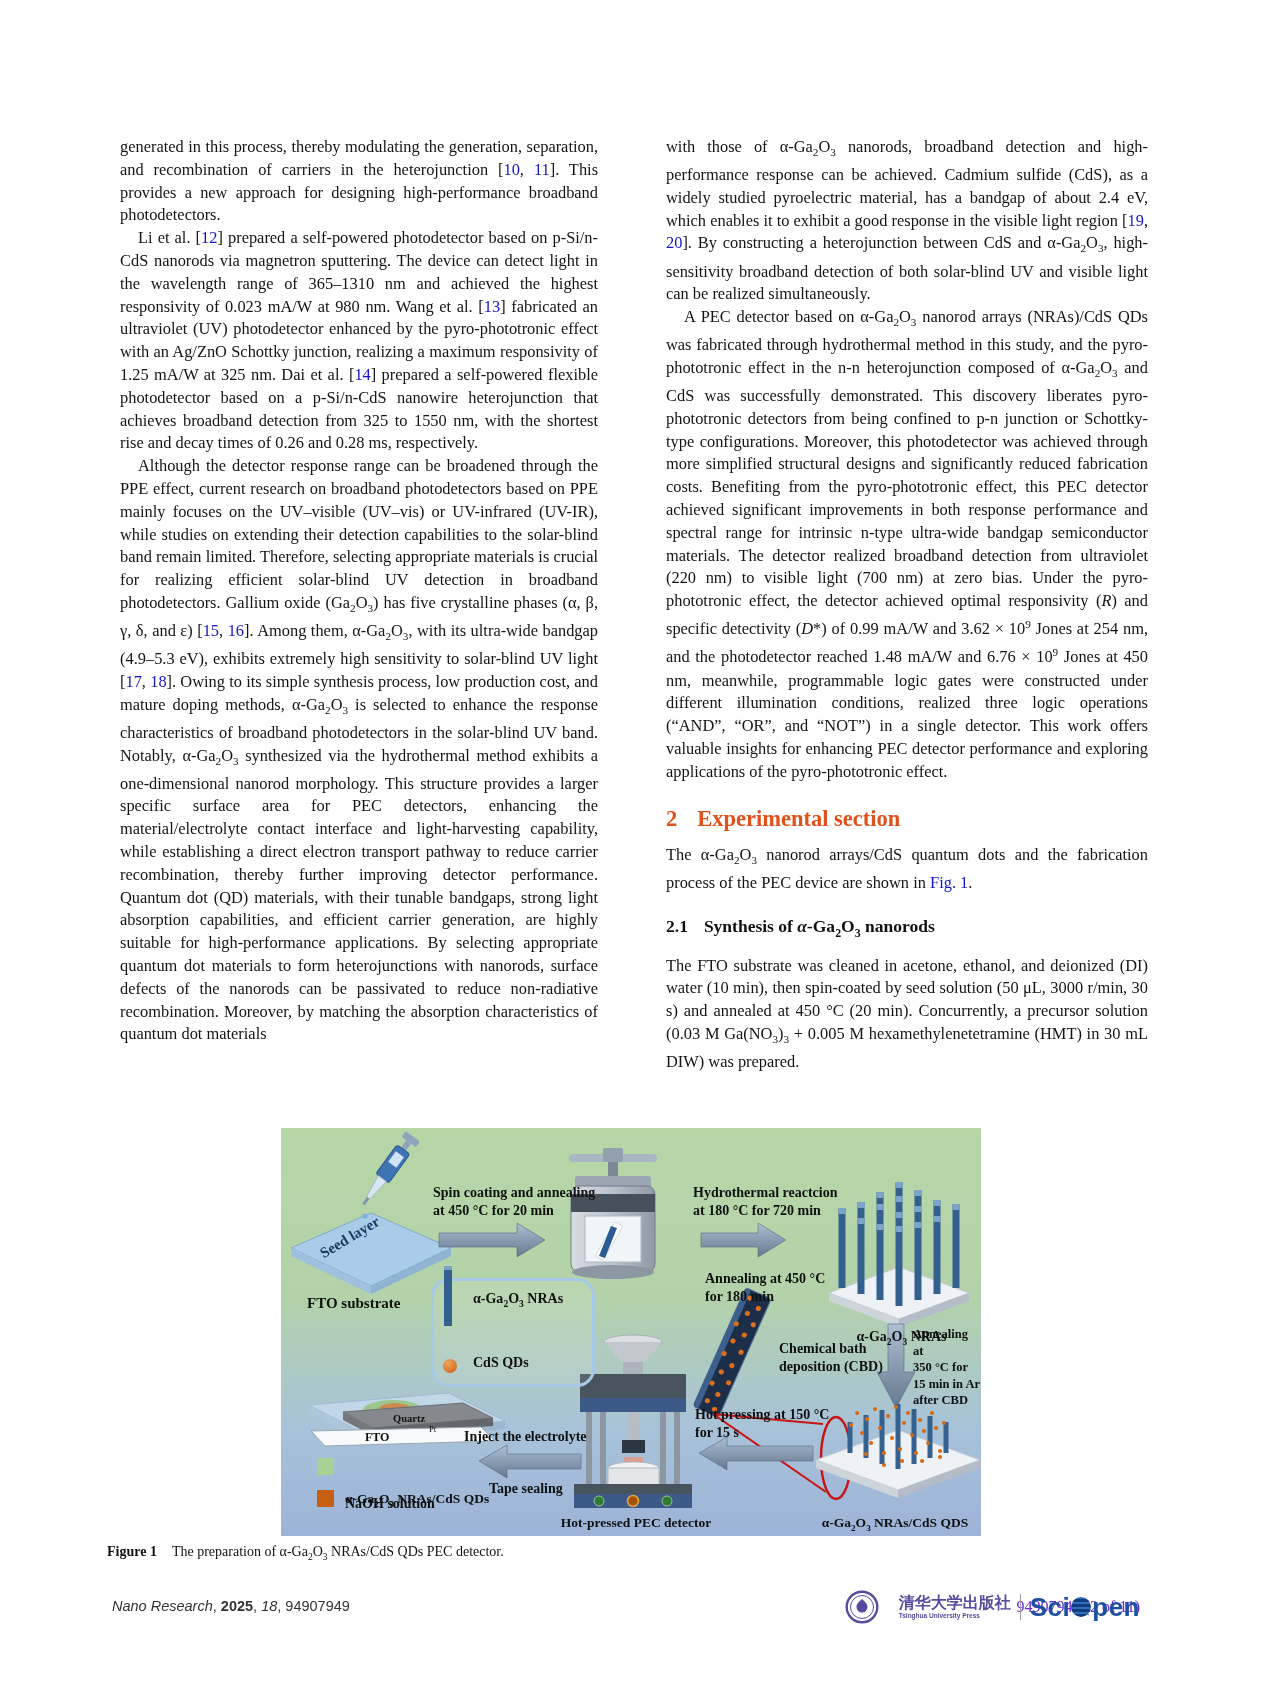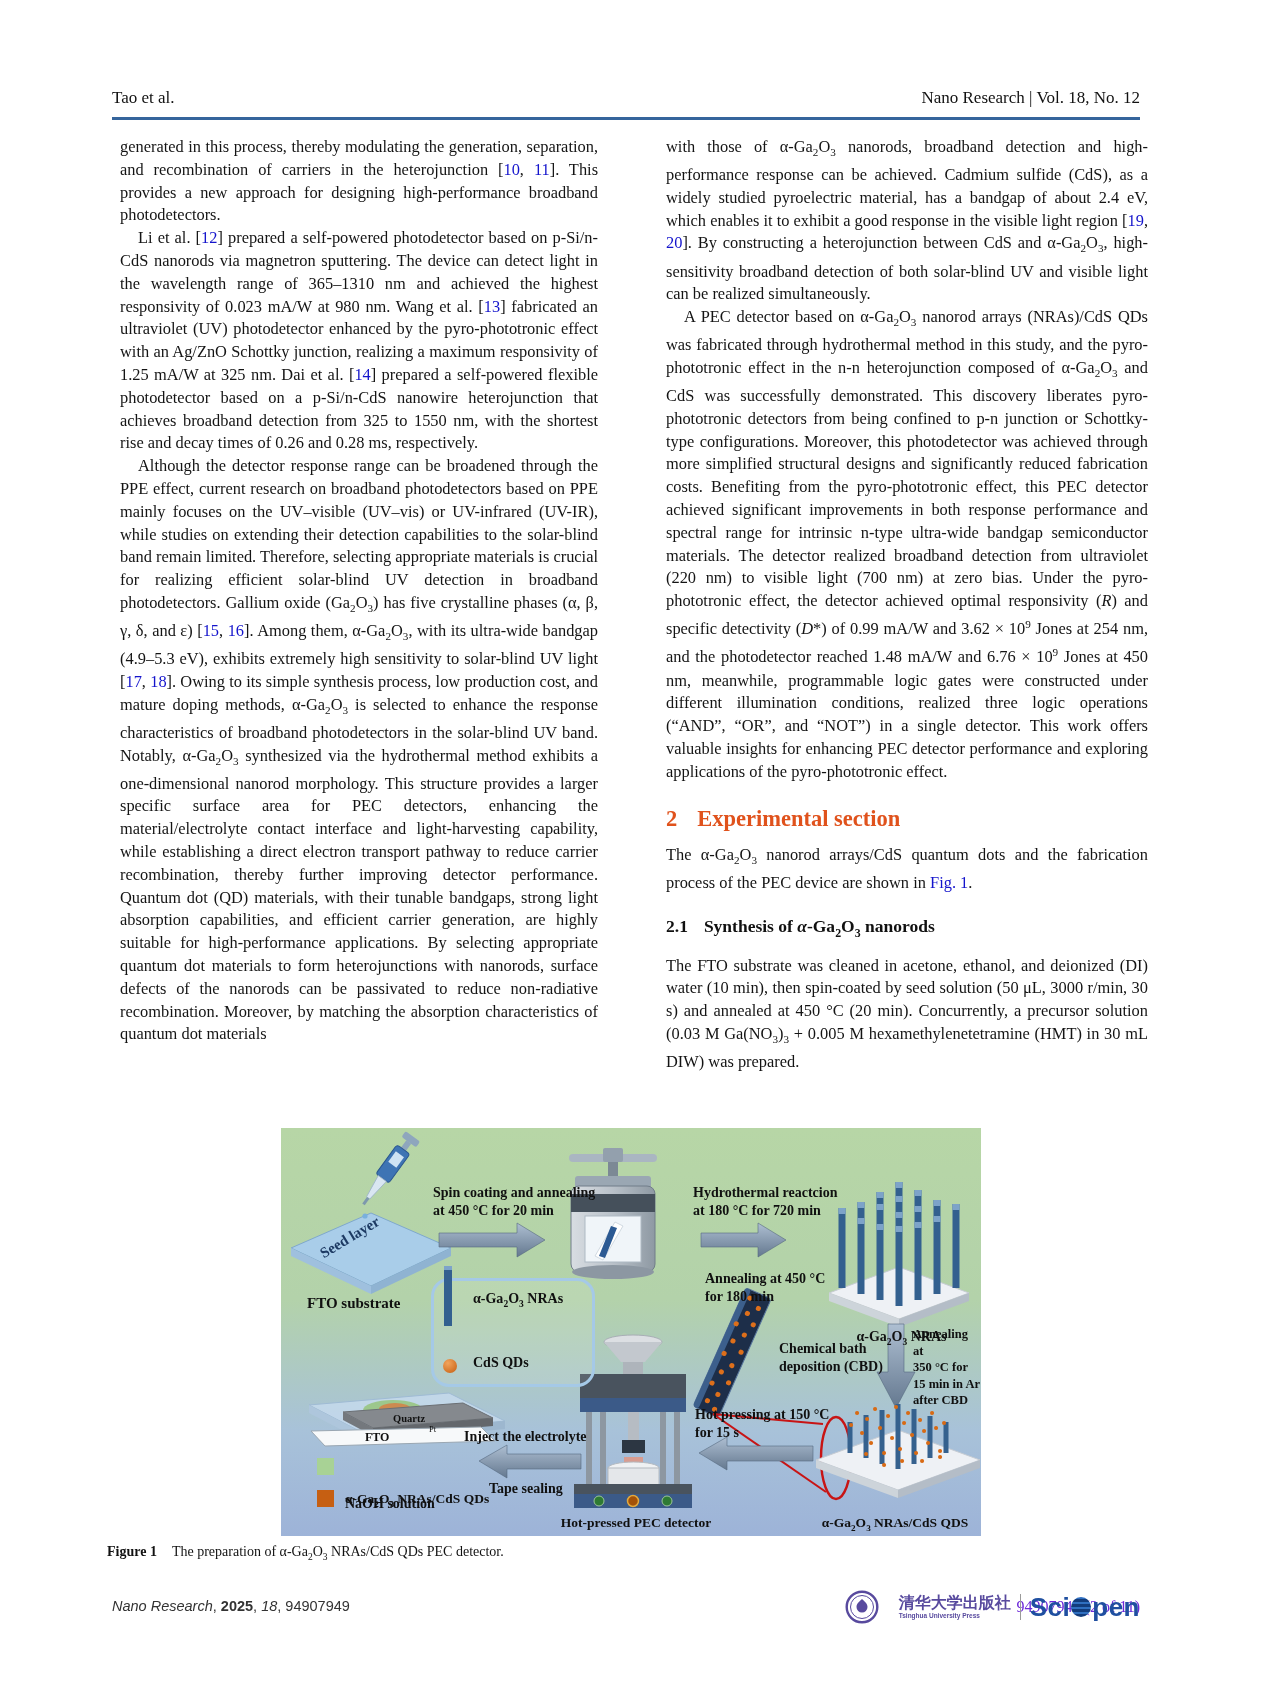--- a/index.html
+++ b/index.html
@@ -59,24 +59,20 @@
   .sciopen{font-family:"Liberation Sans",sans-serif;font-weight:bold;font-size:26px;
            color:#1f4fa0;display:flex;align-items:center;letter-spacing:.5px;}
   .globe{display:inline-block;width:20px;height:20px;border-radius:50%;margin:0 1px;
          background:repeating-linear-gradient(180deg,#2f6fc0 0 2px,#123c7c 2px 5px);}
 </style>
 </head>
 <body>
 
 <div class="page">
 
-  <div class="hdr">
-    <span>Tao et al.</span>
-    <span>Nano Research | Vol. 18, No. 12</span>
-  </div>
 
   <div class="cols">
     <div class="col col-l">
       <p>generated in this process, thereby modulating the generation, separation, and recombination of carriers in the heterojunction [<span class="ref">10</span>, <span class="ref">11</span>]. This provides a new approach for designing high-performance broadband photodetectors.</p>
       <p class="ind">Li et al. [<span class="ref">12</span>] prepared a self-powered photodetector based on p-Si/n-CdS nanorods via magnetron sputtering. The device can detect light in the wavelength range of 365–1310 nm and achieved the highest responsivity of 0.023 mA/W at 980 nm. Wang et al. [<span class="ref">13</span>] fabricated an ultraviolet (UV) photodetector enhanced by the pyro-phototronic effect with an Ag/ZnO Schottky junction, realizing a maximum responsivity of 1.25 mA/W at 325 nm. Dai et al. [<span class="ref">14</span>] prepared a self-powered flexible photodetector based on a p-Si/n-CdS nanowire heterojunction that achieves broadband detection from 325 to 1550 nm, with the shortest rise and decay times of 0.26 and 0.28 ms, respectively.</p>
       <p class="ind">Although the detector response range can be broadened through the PPE effect, current research on broadband photodetectors based on PPE mainly focuses on the UV–visible (UV–vis) or UV-infrared (UV-IR), while studies on extending their detection capabilities to the solar-blind band remain limited. Therefore, selecting appropriate materials is crucial for realizing efficient solar-blind UV detection in broadband photodetectors. Gallium oxide (Ga<sub>2</sub>O<sub>3</sub>) has five crystalline phases (α, β, γ, δ, and ε) [<span class="ref">15</span>, <span class="ref">16</span>]. Among them, α-Ga<sub>2</sub>O<sub>3</sub>, with its ultra-wide bandgap (4.9–5.3 eV), exhibits extremely high sensitivity to solar-blind UV light [<span class="ref">17</span>, <span class="ref">18</span>]. Owing to its simple synthesis process, low production cost, and mature doping methods, α-Ga<sub>2</sub>O<sub>3</sub> is selected to enhance the response characteristics of broadband photodetectors in the solar-blind UV band. Notably, α-Ga<sub>2</sub>O<sub>3</sub> synthesized via the hydrothermal method exhibits a one-dimensional nanorod morphology. This structure provides a larger specific surface area for PEC detectors, enhancing the material/electrolyte contact interface and light-harvesting capability, while establishing a direct electron transport pathway to reduce carrier recombination, thereby further improving detector performance. Quantum dot (QD) materials, with their tunable bandgaps, strong light absorption capabilities, and efficient carrier generation, are highly suitable for high-performance applications. By selecting appropriate quantum dot materials to form heterojunctions with nanorods, surface defects of the nanorods can be passivated to reduce non-radiative recombination. Moreover, by matching the absorption characteristics of quantum dot materials</p>
     </div>
     <div class="col col-r">
       <p>with those of α-Ga<sub>2</sub>O<sub>3</sub> nanorods, broadband detection and high-performance response can be achieved. Cadmium sulfide (CdS), as a widely studied pyroelectric material, has a bandgap of about 2.4 eV, which enables it to exhibit a good response in the visible light region [<span class="ref">19</span>, <span class="ref">20</span>]. By constructing a heterojunction between CdS and α-Ga<sub>2</sub>O<sub>3</sub>, high-sensitivity broadband detection of both solar-blind UV and visible light can be realized simultaneously.</p>
       <p class="ind">A PEC detector based on α-Ga<sub>2</sub>O<sub>3</sub> nanorod arrays (NRAs)/CdS QDs was fabricated through hydrothermal method in this study, and the pyro-phototronic effect in the n-n heterojunction composed of α-Ga<sub>2</sub>O<sub>3</sub> and CdS was successfully demonstrated. This discovery liberates pyro-phototronic detectors from being confined to p-n junction or Schottky-type configurations. Moreover, this photodetector was achieved through more simplified structural designs and significantly reduced fabrication costs. Benefiting from the pyro-phototronic effect, this PEC detector achieved significant improvements in both response performance and spectral range for intrinsic n-type ultra-wide bandgap semiconductor materials. The detector realized broadband detection from ultraviolet (220 nm) to visible light (700 nm) at zero bias. Under the pyro-phototronic effect, the detector achieved optimal responsivity (<i>R</i>) and specific detectivity (<i>D</i>*) of 0.99 mA/W and 3.62 × 10<sup>9</sup> Jones at 254 nm, and the photodetector reached 1.48 mA/W and 6.76 × 10<sup>9</sup> Jones at 450 nm, meanwhile, programmable logic gates were constructed under different illumination conditions, realized three logic operations (“AND”, “OR”, and “NOT”) in a single detector. This work offers valuable insights for enhancing PEC detector performance and exploring applications of the pyro-phototronic effect.</p>

